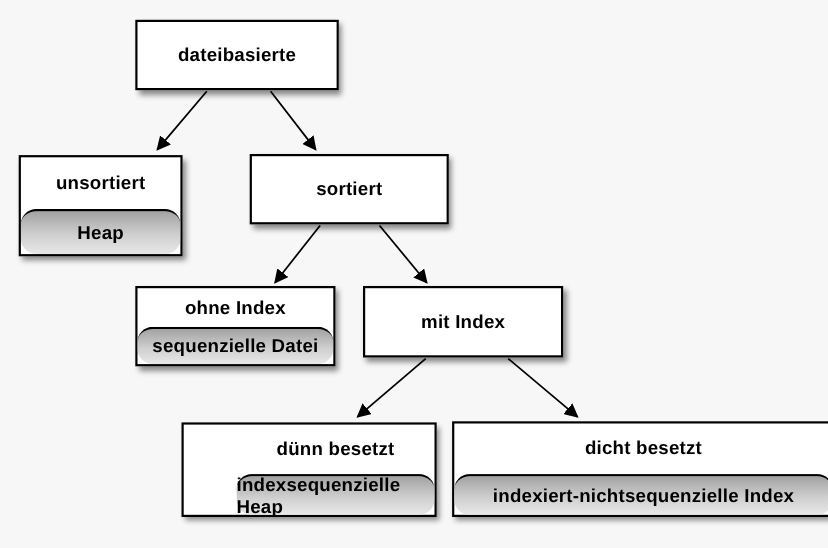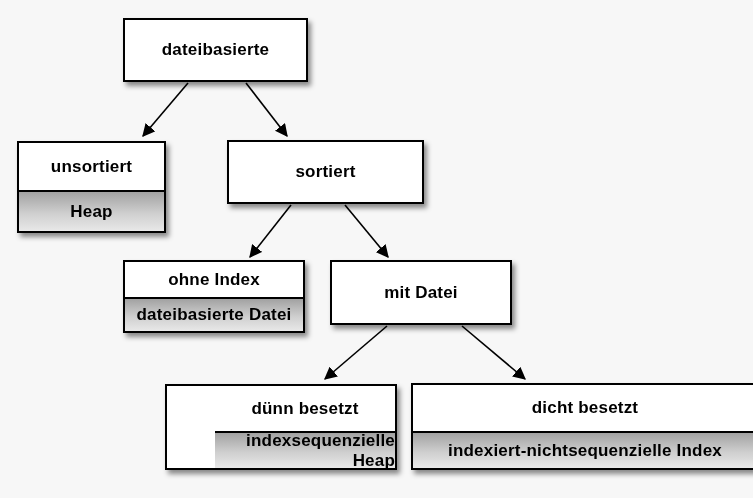--- a/index.html
+++ b/index.html
@@ -51,21 +51,22 @@
     justify-content: center;
     text-align: center;
     line-height: 24px;
   }
   .node-sub {
     border-top: 2px solid var(--node-border);
     background: linear-gradient(to bottom, var(--sub-top) 0%, var(--sub-mid) 55%, var(--sub-bottom) 100%);
     display: flex;
     align-items: center;
     justify-content: center;
-    text-align: right;
+    text-align: left;
+    border-radius: 14px;
   }
   .arrow-line {
     stroke: var(--arrow);
     stroke-width: 1.6;
     fill: none;
   }
 </style>
 </head>
 <body>
 
@@ -89,31 +90,31 @@
     <div class="node-title">
       <span>dateibasierte</span>
     </div>
   </div>
 
   <div class="node" style="left:17px; top:141px; width:149px; height:92px;">
     <div class="node-title">unsortiert</div>
     <div class="node-sub" style="height:41px;">Heap</div>
   </div>
 
-  <div class="node" style="left:227px; top:140px; width:197px; height:64px;">
+  <div class="node" style="left:227px; top:140px; width:181px; height:64px;">
     <div class="node-title">sortiert</div>
   </div>
 
   <div class="node" style="left:123px; top:260px; width:182px; height:73px;">
     <div class="node-title">ohne Index</div>
-    <div class="node-sub" style="height:34px;">dateibasierte Datei</div>
+    <div class="node-sub" style="height:34px;">sequenzielle Datei</div>
   </div>
 
   <div class="node" style="left:330px; top:260px; width:182px; height:65px;">
-    <div class="node-title">mit Datei</div>
+    <div class="node-title">mit Index</div>
   </div>
 
   <div class="node" style="left:165px; top:384px; width:232px; height:86px;padding-left:48px;">
     <div class="node-title">dünn besetzt</div>
     <div class="node-sub" style="height:37px;">indexsequenzielle Heap</div>
   </div>
 
   <div class="node" style="left:411px; top:383px; width:348px; height:87px;">
     <div class="node-title">dicht besetzt</div>
     <div class="node-sub" style="height:37px;">indexiert-nichtsequenzielle Index</div>

